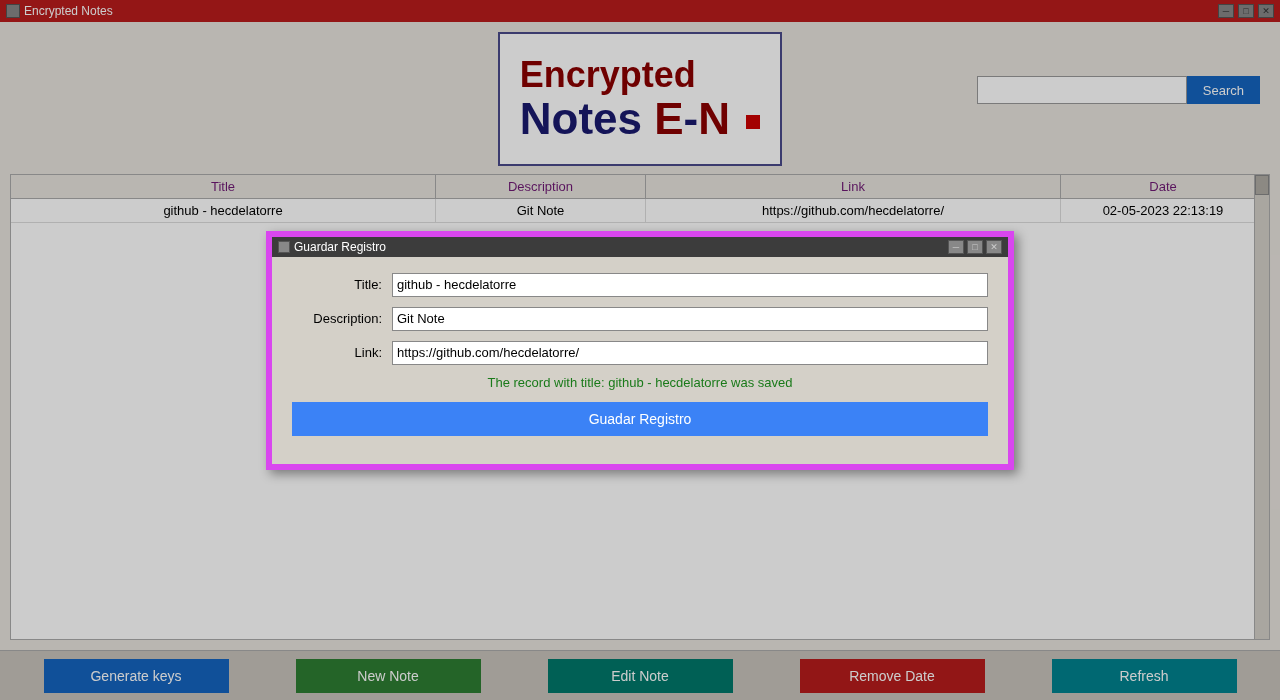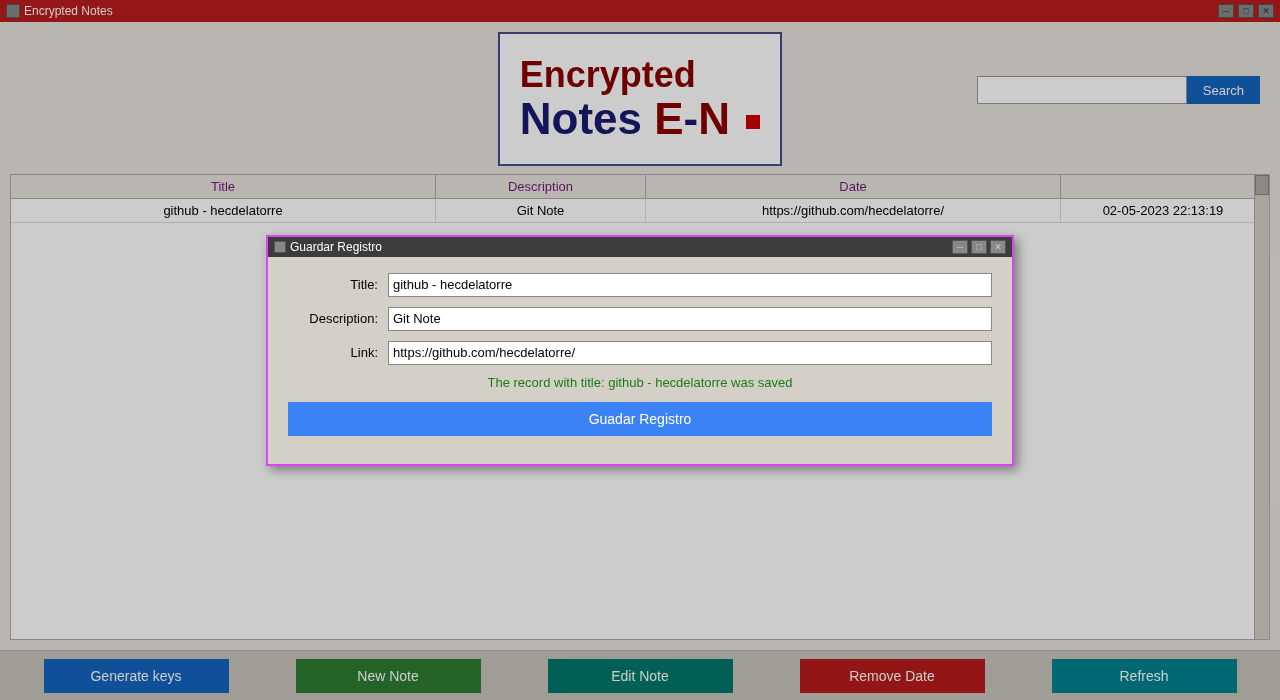--- a/index.html
+++ b/index.html
@@ -215,21 +215,21 @@
       background: rgba(0,0,0,0.2);
       display: flex;
       align-items: center;
       justify-content: center;
       z-index: 10;
     }
 
     
     .dialog {
       background: #d4d0c8;
-      border: 2px solid #d946ef;
+      border: 6px solid #d946ef;
       width: 748px;
       box-shadow: 4px 4px 10px rgba(0,0,0,0.4);
     }
     .dialog-titlebar {
       background: #3c3c3c;
       color: white;
       padding: 3px 6px;
       display: flex;
       justify-content: space-between;
       align-items: center;
@@ -333,20 +333,21 @@
     <div class="search-area">
       <input class="search-input" type="text" placeholder="" style="">
       <button class="search-button">Search</button>
     </div>
   </div>
 
   <div class="table-container">
     <div class="table-header">
       <div class="table-header-cell">Title</div>
       <div class="table-header-cell">Description</div>
+      <div class="table-header-cell">Link</div>
       <div class="table-header-cell">Date</div>
       <div class="table-header-cell"></div>
     </div>
     <div class="table-row">
       <div class="table-cell">github - hecdelatorre</div>
       <div class="table-cell">Git Note</div>
       <div class="table-cell">https://github.com/hecdelatorre/</div>
       <div class="table-cell">02-05-2023 22:13:19</div>
       <div class="table-cell"></div>
     </div>

